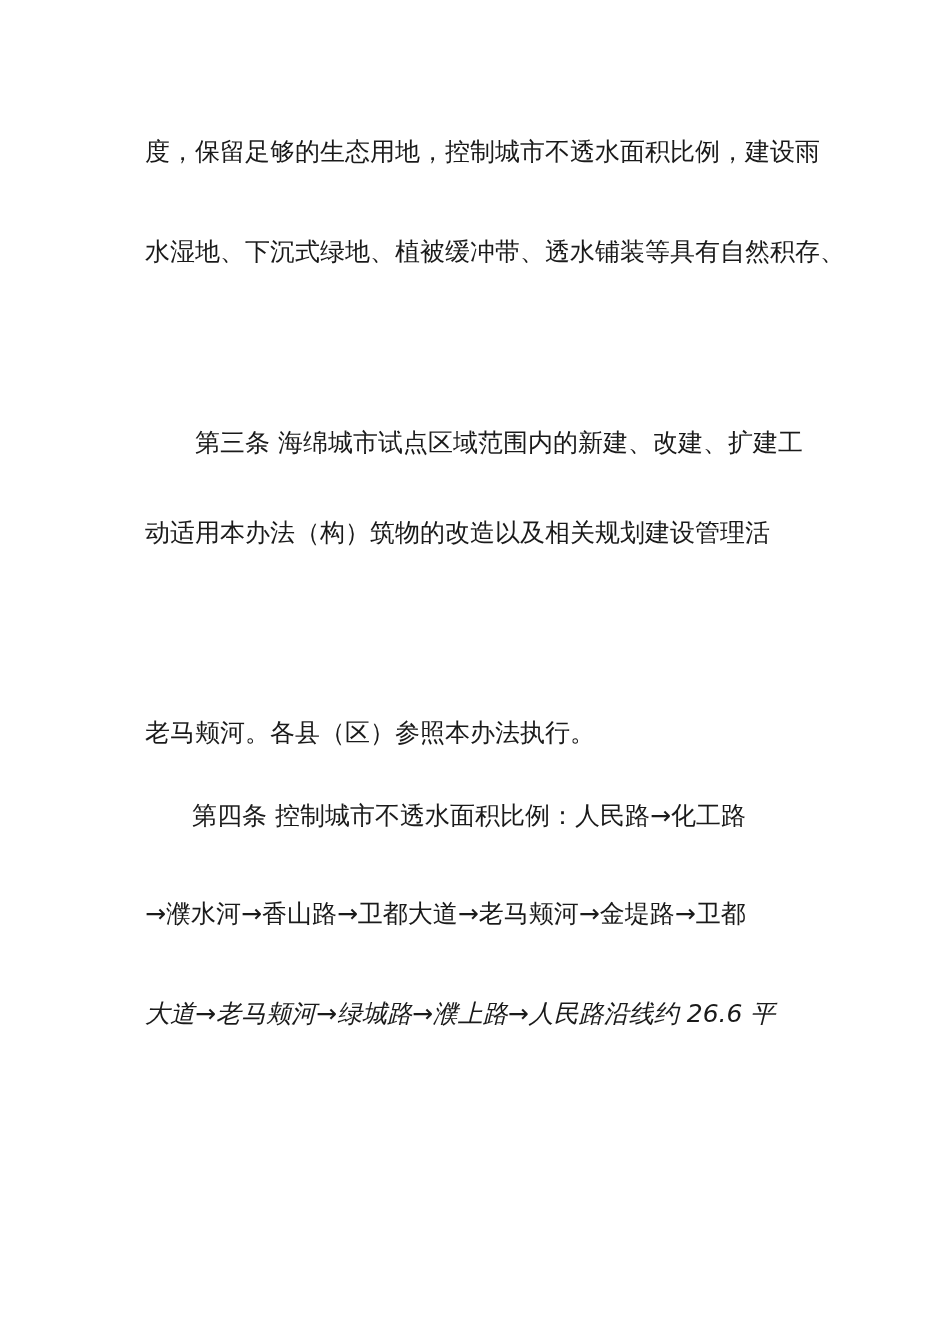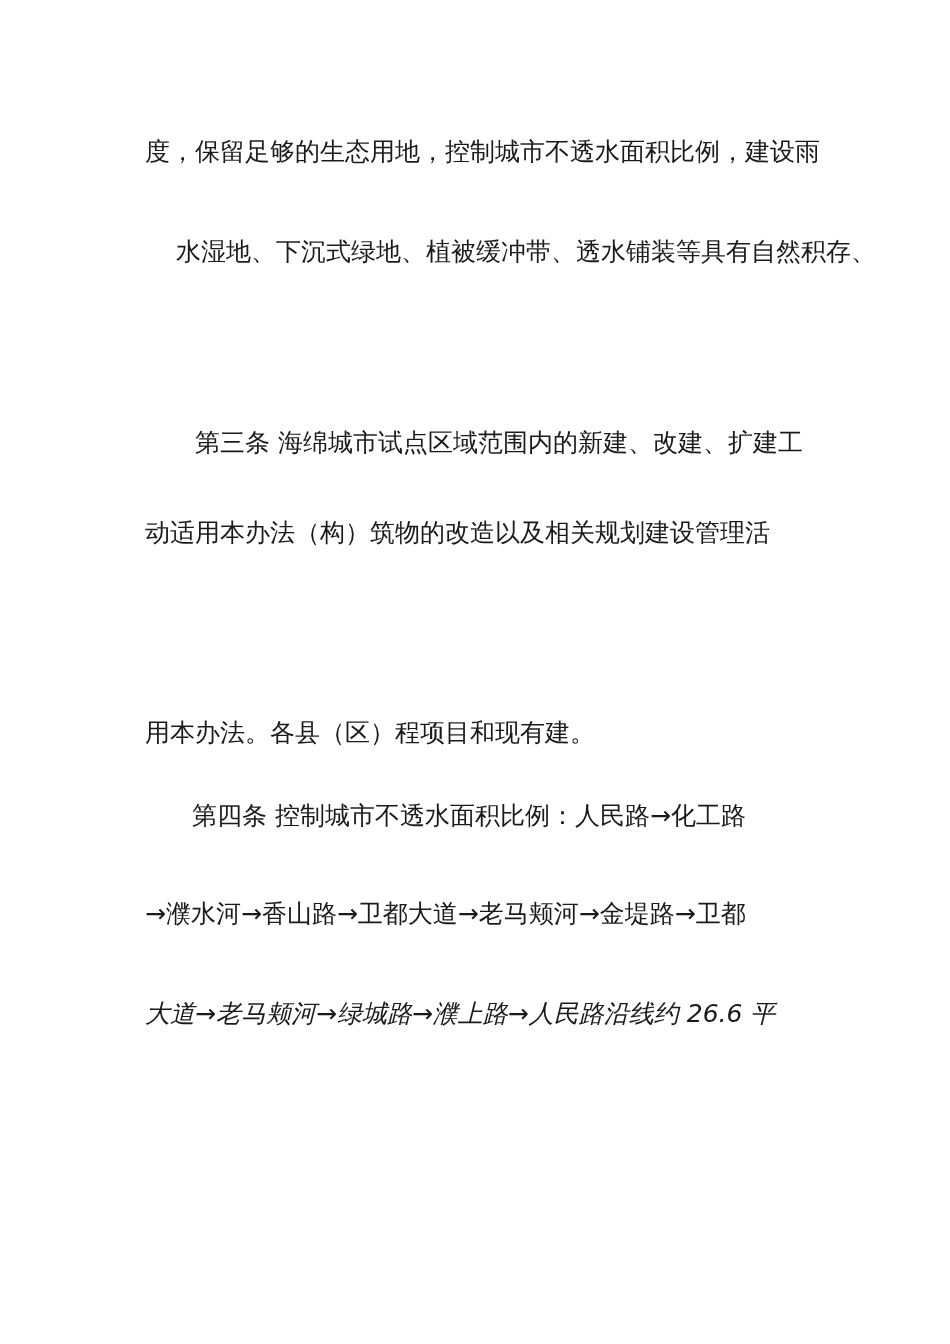--- a/index.html
+++ b/index.html
@@ -31,20 +31,20 @@
       letter-spacing: 0px;
     }
     .line.indent { left: 195px; }
     .line.indent-b { left: 192px; }
   </style>
 </head>
 <body>
 
 <div class="page">
   <div class="line" style="top:136px;">度，保留足够的生态用地，控制城市不透水面积比例，建设雨</div>
-  <div class="line" style="top:236px;margin-left:31px;">水湿地、下沉式绿地、植被缓冲带、透水铺装等具有自然积存、</div>
+  <div class="line" style="top:236px;">水湿地、下沉式绿地、植被缓冲带、透水铺装等具有自然积存、</div>
   <div class="line indent" style="top:419px;margin-top:8px;">第三条  海绵城市试点区域范围内的新建、改建、扩建工</div>
   <div class="line" style="top:517px;">动适用本办法（构）筑物的改造以及相关规划建设管理活</div>
-  <div class="line" style="top:717px;">用本办法。各县（区）程项目和现有建。</div>
+  <div class="line" style="top:717px;">老马颊河。各县（区）参照本办法执行。</div>
   <div class="line indent-b" style="top:800px;">第四条  控制城市不透水面积比例：人民路→化工路</div>
   <div class="line" style="top:898px;">→濮水河→香山路→卫都大道→老马颊河→金堤路→卫都</div>
   <div class="line" style="top:998px;font-style:italic;">大道→老马颊河→绿城路→濮上路→人民路沿线约 26.6 平</div>
 </div>
 
 </body></html>

